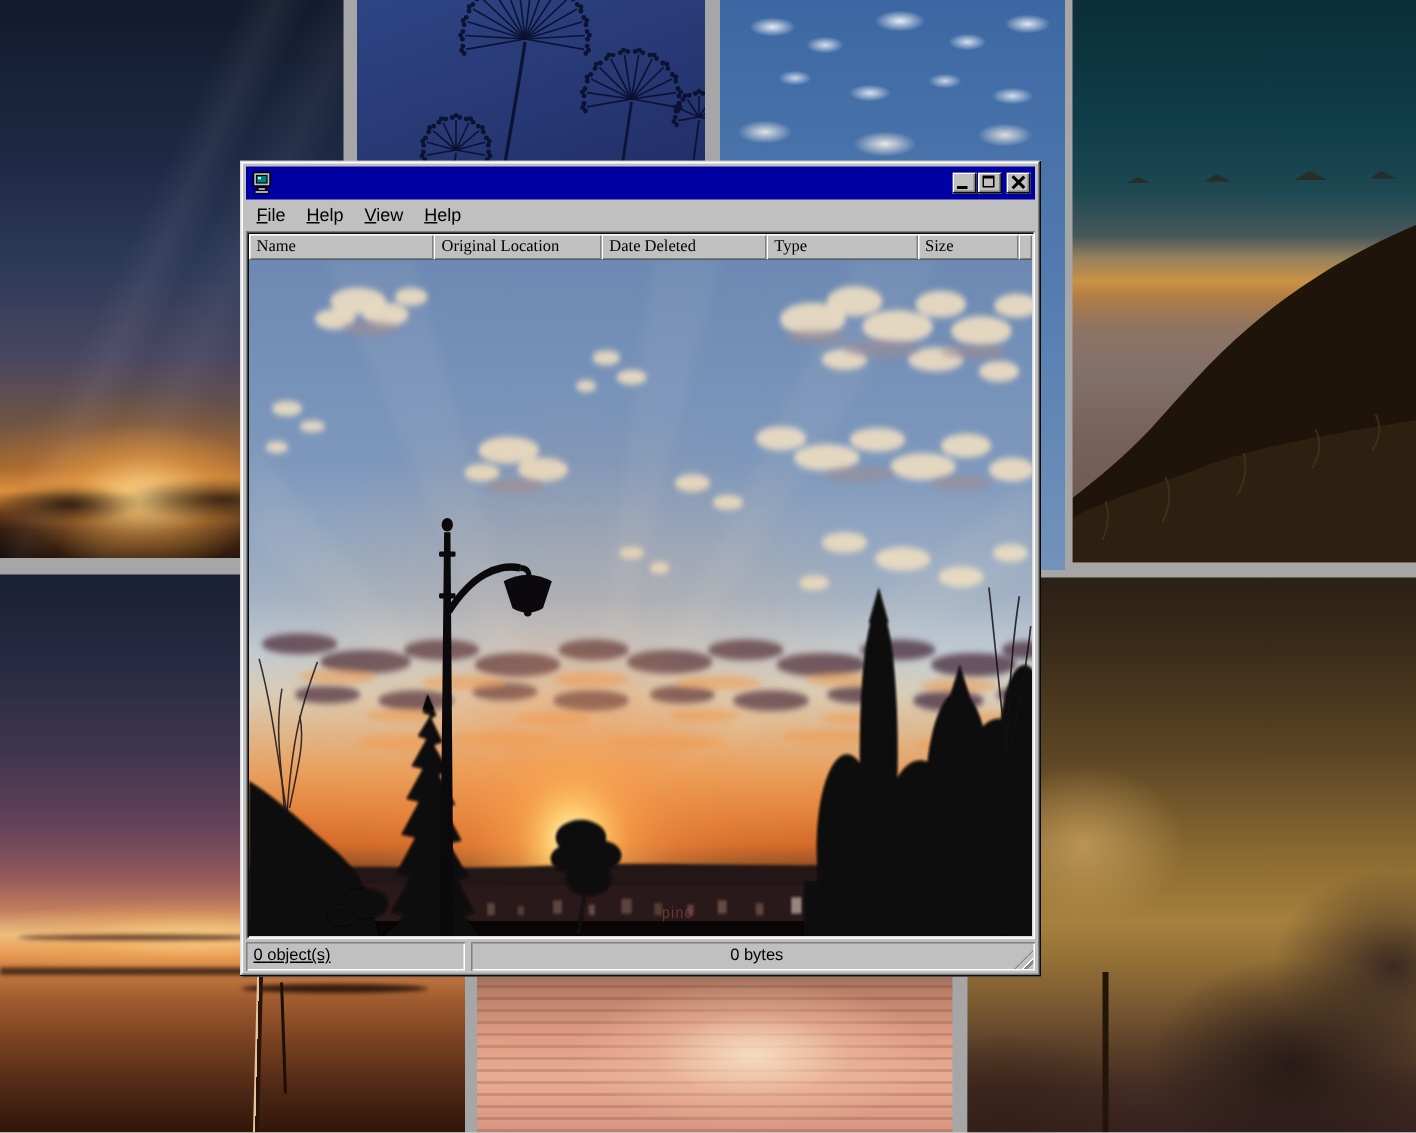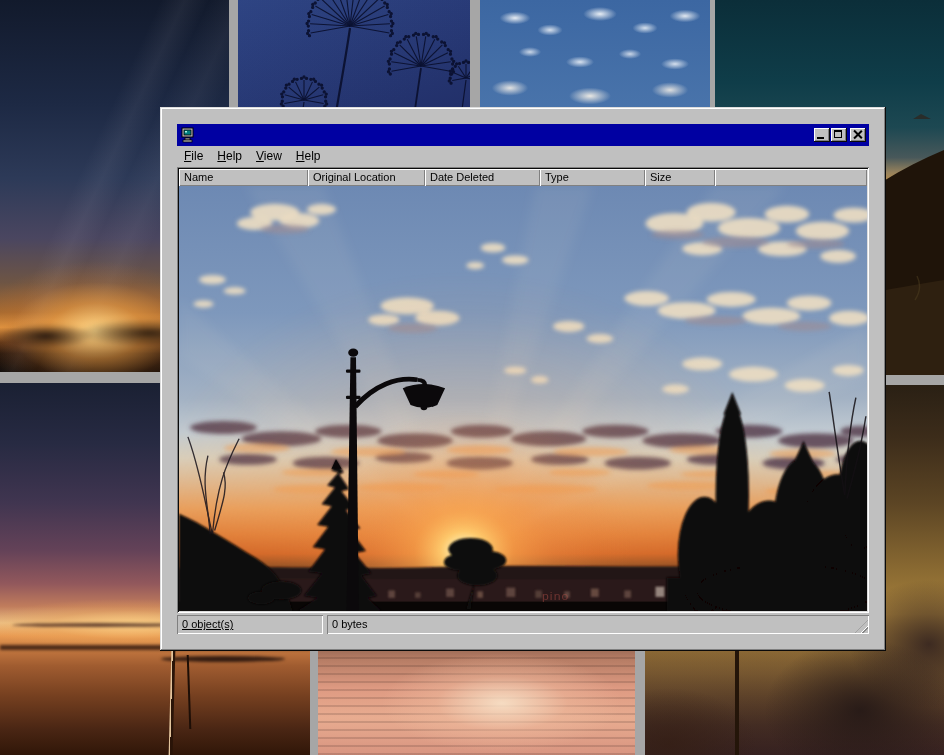--- a/index.html
+++ b/index.html
@@ -63,52 +63,52 @@
     background:
       radial-gradient(90px 70px at 26% 48%, rgba(228,186,112,.55), transparent 75%),
       radial-gradient(120px 90px at 72% 88%, rgba(36,24,22,.9), transparent 80%),
       radial-gradient(100px 80px at 95% 70%, rgba(40,26,28,.8), transparent 80%),
       radial-gradient(110px 70px at 8% 97%, rgba(52,30,20,.75), transparent 80%),
       linear-gradient(180deg, rgba(0,0,0,0) 70%, rgba(58,32,48,.35) 100%),
       linear-gradient(180deg,#2a2014 0%,#3c2c1a 14%,#5c4524 32%,#8a6a32 50%,#a6803c 62%,#7c5c30 78%,#46301e 92%,#342218 100%);}
   #bg-bokeh .pole-c{left:90px;top:263px;width:4px;height:107px;background:#241509;filter:blur(.4px);}
 
   
-  #win{position:absolute;left:160px;top:107px;width:726px;height:544px;background:#c0c0c0;
+  #win{position:absolute;left:160px;top:107px;width:534px;height:544px;background:#c0c0c0;
     box-shadow: inset -1px -1px 0 #0a0a0a, inset 1px 1px 0 #dcdcdc, inset -2px -2px 0 #808080, inset 2px 2px 0 #ffffff;
-    padding:17px;box-sizing:border-box;display:flex;flex-direction:column;}
+    padding:4px;box-sizing:border-box;display:flex;flex-direction:column;}
   #titlebar{height:22px;background:#0000a2;display:flex;align-items:center;padding:0 3px;flex:0 0 auto;}
   #title-icon{width:16px;height:16px;margin-right:3px;flex:0 0 auto;}
   #title-text{color:#fff;font-size:12px;font-weight:bold;flex:1 1 auto;}
   .tb-btns{display:flex;gap:0;}
   .tb-btn{width:16px;height:14px;background:#c0c0c0;margin-left:1px;position:relative;
     box-shadow: inset -1px -1px 0 #0a0a0a, inset 1px 1px 0 #fff, inset -2px -2px 0 #808080;}
   .tb-btn.close{margin-left:3px;}
   .glyph-min{position:absolute;left:3px;bottom:3px;width:7px;height:2px;background:#000;}
   .glyph-max{position:absolute;left:3px;top:2px;width:8px;height:8px;border:1px solid #000;border-top-width:2px;box-sizing:border-box;}
   .glyph-x{position:absolute;left:3px;top:2px;width:9px;height:9px;}
   .glyph-x:before,.glyph-x:after{content:"";position:absolute;left:4px;top:-1px;width:1.6px;height:11px;background:#000;}
   .glyph-x:before{transform:rotate(45deg);} .glyph-x:after{transform:rotate(-45deg);}
   #menubar{height:20px;display:flex;align-items:center;padding-left:1px;flex:0 0 auto;}
   .menu-item{display:inline-block;font-size:12px;color:#000;padding:2px 6px;margin-right:2px;}
   .menu-item::first-letter{text-decoration:underline;}
   #client{flex:1 1 auto;background:#c0c0c0;margin-top:1px;
     box-shadow: inset 1px 1px 0 #808080, inset -1px -1px 0 #fff, inset 2px 2px 0 #0a0a0a, inset -2px -2px 0 #dcdcdc;
     padding:2px;display:flex;flex-direction:column;min-height:0;}
-  #header-row{height:17px;display:flex;flex:0 0 auto;background:#c0c0c0;}
+  #header-row{height:17px;display:flex;flex:0 0 auto;background:#c0c0c0;font-family:Liberation Serif, serif;}
   .hcol{box-sizing:border-box;font-size:11px;color:#000;padding:2px 4px 0 5px;background:#c0c0c0;
     box-shadow: inset 1px 1px 0 #ffffff, inset -1px -1px 0 #808080;white-space:nowrap;overflow:hidden;}
   .hcol.size{text-align:left;padding-right:8px;}
   #listview{flex:1 1 auto;position:relative;min-height:0;background:#000;text-align:right;}
   #listview svg{display:block;width:100%;height:100%;}
   #statusbar{height:19px;margin-top:2px;display:flex;flex:0 0 auto;position:relative;}
   .spanel{box-sizing:border-box;font-size:11px;color:#000;padding:3px 0 0 5px;
     box-shadow: inset 1px 1px 0 #808080, inset -1px -1px 0 #ffffff;white-space:nowrap;}
   .spanel.objects{width:146px;margin-right:4px;text-decoration:underline;}
-  .spanel.bytes{flex:1 1 auto;}
+  .spanel.bytes{flex:1 1 auto;text-align:center;}
   #grip{position:absolute;right:1px;bottom:1px;width:13px;height:13px;
     background:repeating-linear-gradient(-45deg, rgba(0,0,0,0) 0 3px, #868686 3px 4.5px, #ffffff 4.5px 5.5px);
     clip-path:polygon(100% 0,100% 100%,0 100%);}
 </style>
 </head>
 <body>
 
 <div id="screen">
 
   <div class="cell" id="bg-rays">

